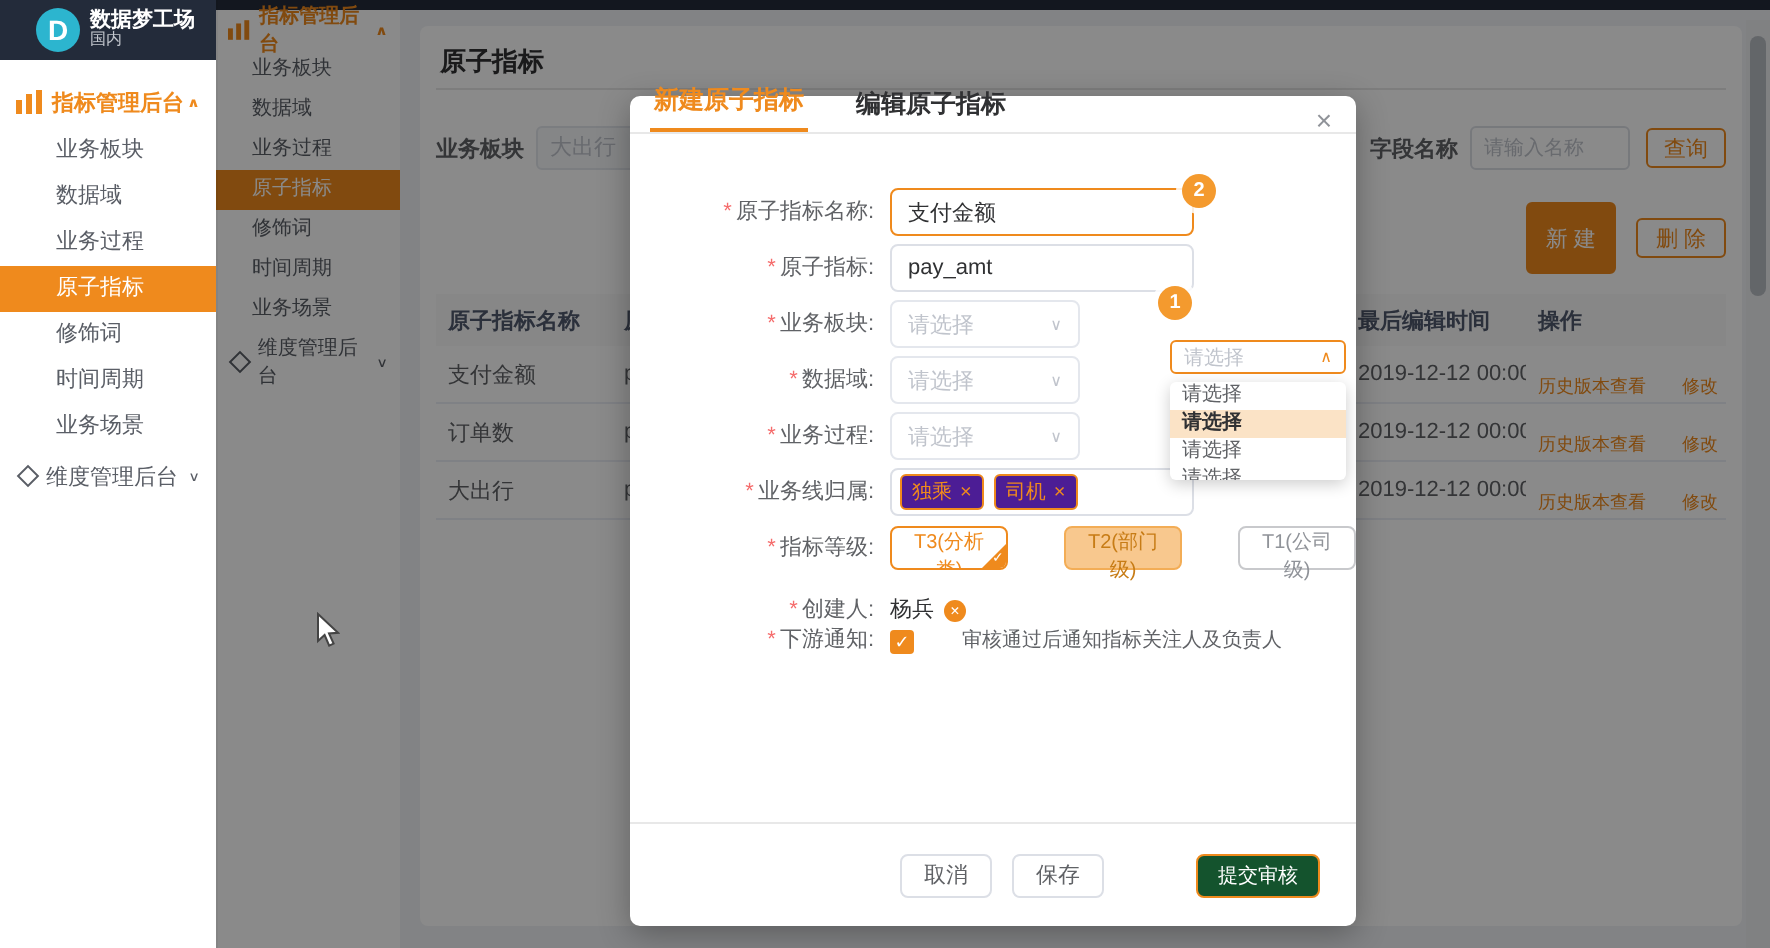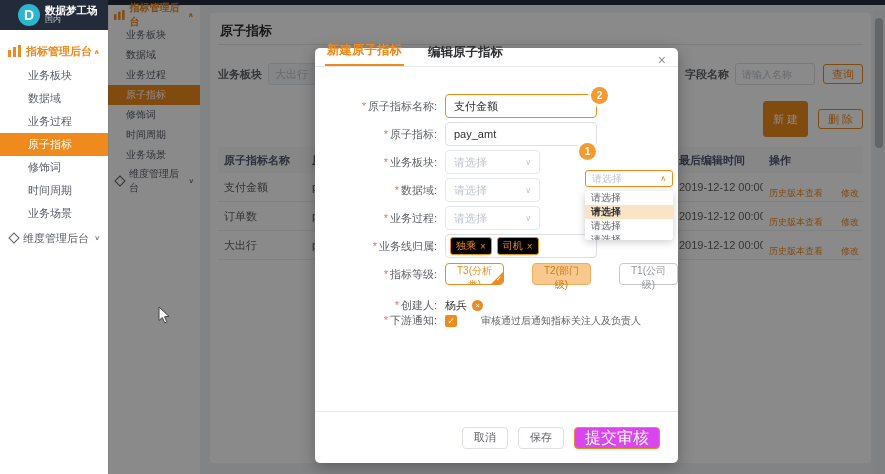--- a/index.html
+++ b/index.html
@@ -70,40 +70,40 @@
   .modal-body { padding-top:27px; }
   .frow { display:flex; align-items:flex-start; margin-bottom:4px; }
   .frow label { width:122px; text-align:right; font-size:11px; color:#606266; line-height:24px; flex:none; }
   .frow label .req { color:#f56c6c; margin-right:2px; }
   .frow .ctl { margin-left:8px; }
   .inp { width:152px; height:24px; border:1px solid #dcdfe6; border-radius:4px; font-size:11px; padding:0 8px; color:#303133; }
   .inp.focus { border-color:#ef8a1d; }
   .msel { width:95px; height:24px; border:1px solid #e4e7ed; border-radius:4px; font-size:11px; color:#c0c4cc; background:#fff; display:flex; align-items:center; padding:0 8px; }
   .msel .chev { margin-left:auto; font-size:8px; color:#c0c4cc; }
   .tagbox { width:152px; height:24px; border:1px solid #dcdfe6; border-radius:4px; display:flex; align-items:center; padding:0 4px; gap:5px; }
-  .tag { height:18px; border:1px solid #ef8a1d; border-radius:3px; background:#000000; color:#ef8a1d; font-size:10px; display:flex; align-items:center; padding:0 5px; }
+  .tag { height:18px; border:1px solid #ef8a1d; border-radius:3px; background:#4c1d95; color:#ef8a1d; font-size:10px; display:flex; align-items:center; padding:0 5px; }
   .tag .x { margin-left:4px; cursor:pointer; font-size:10px; }
   .lvl-row { display:flex; gap:28px; margin-top:1px; }
   .lvl { height:22px; border-radius:4px; font-size:10px; padding:0 8px; cursor:pointer; background:#fff; border:1px solid #c8c9cc; color:#909399; position:relative; }
   .lvl.sel { border:1px solid #ef8a1d; color:#ef8a1d; overflow:hidden; }
   .lvl.sel .corner { position:absolute; right:0; bottom:0; width:0; height:0; border-left:12px solid transparent; border-bottom:12px solid #ef8a1d; }
   .lvl.sel .corner i { position:absolute; left:-7px; top:3px; color:#fff; font-size:7px; font-style:normal; }
   .lvl.mid { background:#f8c88e; border:1px solid #f3ad56; color:#c77c16; }
   .descbox { width:152px; height:63px; border:1px solid #dcdfe6; border-radius:4px; font-size:8px; line-height:12px; color:#606266; padding:3px 5px; white-space:pre-wrap; position:relative; }
   .resize-grip { position:absolute; right:1px; bottom:1px; width:8px; height:8px; background:linear-gradient(135deg, transparent 55%, #c0c4cc 55%, #c0c4cc 65%, transparent 65%, transparent 78%, #c0c4cc 78%, #c0c4cc 88%, transparent 88%); }
   .creator-row { margin-top:12px; margin-bottom:2px; }
   .creator-row label { line-height:14px; }
   .creator-val { font-size:11px; color:#303133; line-height:14px; display:flex; align-items:center; }
   .rm-icon { margin-left:5px; width:11px; height:11px; border-radius:50%; background:#ef8a1d; color:#fff; font-size:8px; line-height:11px; text-align:center; cursor:pointer; }
   .notify-row label { line-height:13px; }
   .cbx { width:12px; height:12px; background:#ef8a1d; border-radius:2px; color:#fff; font-size:9px; line-height:12px; text-align:center; cursor:pointer; }
   .notify-text { font-size:10px; color:#606266; margin-left:24px; line-height:13px; }
   .modal-foot { position:absolute; left:0; bottom:0; width:100%; height:52px; border-top:1px solid #e8e8e8; display:flex; justify-content:flex-end; align-items:center; gap:10px; padding-right:18px; }
   .btn-plain { height:22px; padding:0 11px; background:#fff; border:1px solid #dcdfe6; border-radius:4px; font-size:11px; color:#606266; cursor:pointer; }
-  .btn-submit { height:22px; padding:0 10px; background:#d946ef; border:1px solid #ef8a1d; border-radius:4px; font-size:16px; color:#fff; cursor:pointer; }
+  .btn-submit { height:22px; padding:0 10px; background:#14532d; border:1px solid #ef8a1d; border-radius:4px; font-size:10px; color:#fff; cursor:pointer;margin-left:36px; }
 
   
   .fdrop { position:absolute; left:477px; top:170px; width:88px; z-index:30; }
   .fdrop-sel { height:17px; background:#fff; border:1px solid #ef8a1d; border-radius:3px; display:flex; align-items:center; padding:0 6px; font-size:10px; color:#c0c4cc; }
   .fdrop-sel .chev { margin-left:auto; color:#ef8a1d; font-size:8px; }
   .fdrop-panel { margin-top:4px; height:49px; background:#fff; border-radius:3px; box-shadow:0 2px 8px rgba(0,0,0,0.2); overflow:hidden; }
   .fdrop-panel .opt { height:14px; line-height:14px; padding:0 6px; font-size:10px; color:#606266; cursor:pointer; }
   .fdrop-panel .opt.sel { background:#fbe3c6; color:#303133; font-weight:bold; }
   .badge { position:absolute; width:17px; height:17px; border-radius:50%; background:#f49a2e; color:#fff; font-size:10px; font-weight:bold; text-align:center; line-height:17px; z-index:35; box-shadow:0 0 0 3px rgba(255,255,255,0.85); }
   .badge.b2 { left:483px; top:87px; }

